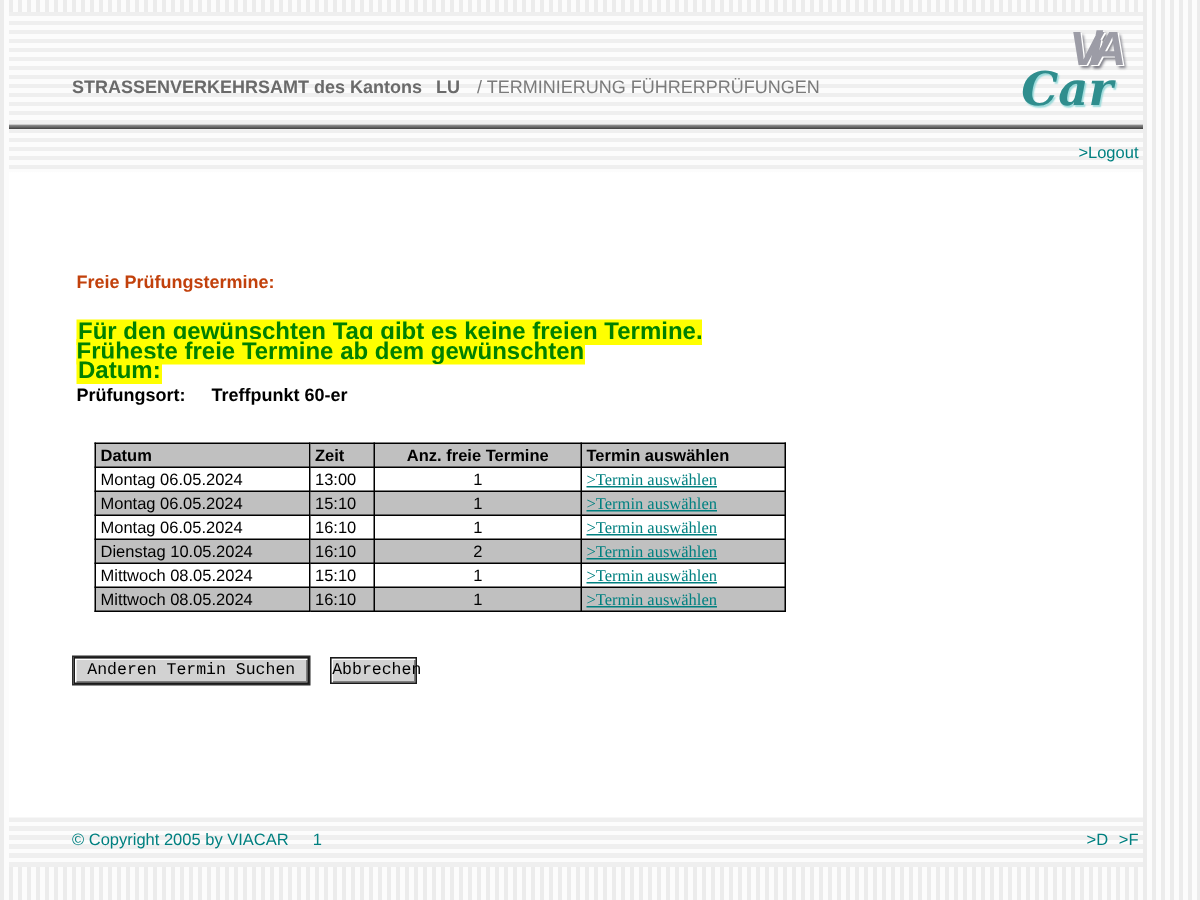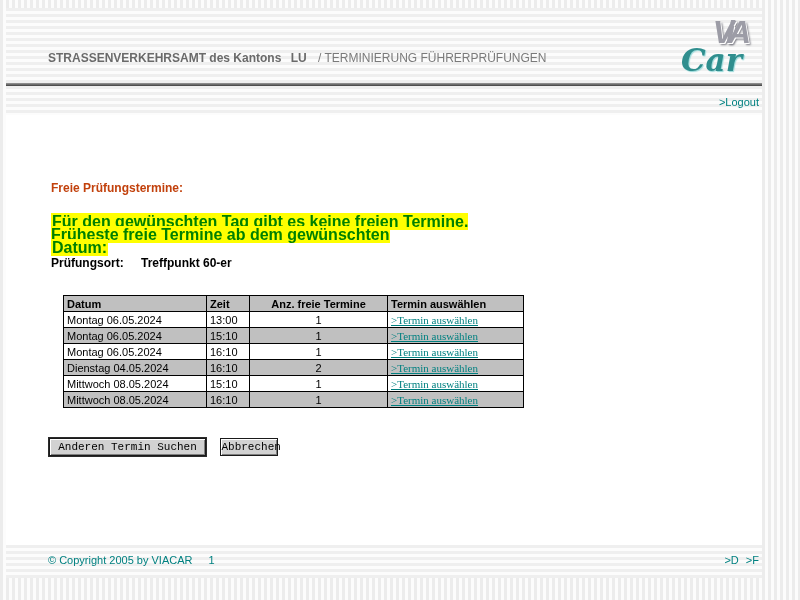--- a/index.html
+++ b/index.html
@@ -174,21 +174,21 @@
           <td class="td-anz">1</td>
           <td><a href="#" class="termin-link">&gt;Termin auswählen</a></td>
         </tr>
         <tr class="row-even">
           <td>Montag 06.05.2024</td>
           <td>16:10</td>
           <td class="td-anz">1</td>
           <td><a href="#" class="termin-link">&gt;Termin auswählen</a></td>
         </tr>
         <tr class="row-odd">
-          <td>Dienstag 04.05.2024</td>
+          <td>Dienstag 10.05.2024</td>
           <td>16:10</td>
           <td class="td-anz">2</td>
           <td><a href="#" class="termin-link">&gt;Termin auswählen</a></td>
         </tr>
         <tr class="row-even">
           <td>Mittwoch 08.05.2024</td>
           <td>15:10</td>
           <td class="td-anz">1</td>
           <td><a href="#" class="termin-link">&gt;Termin auswählen</a></td>
         </tr>

